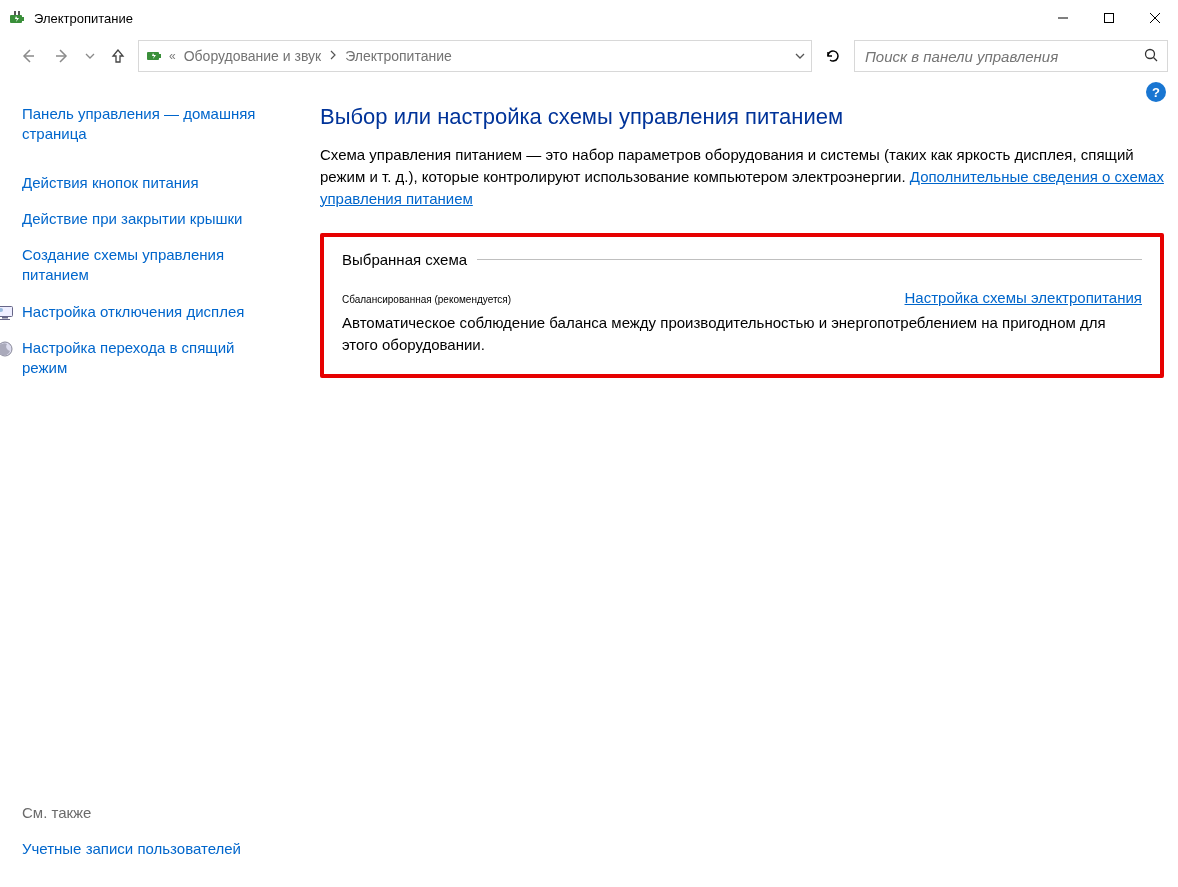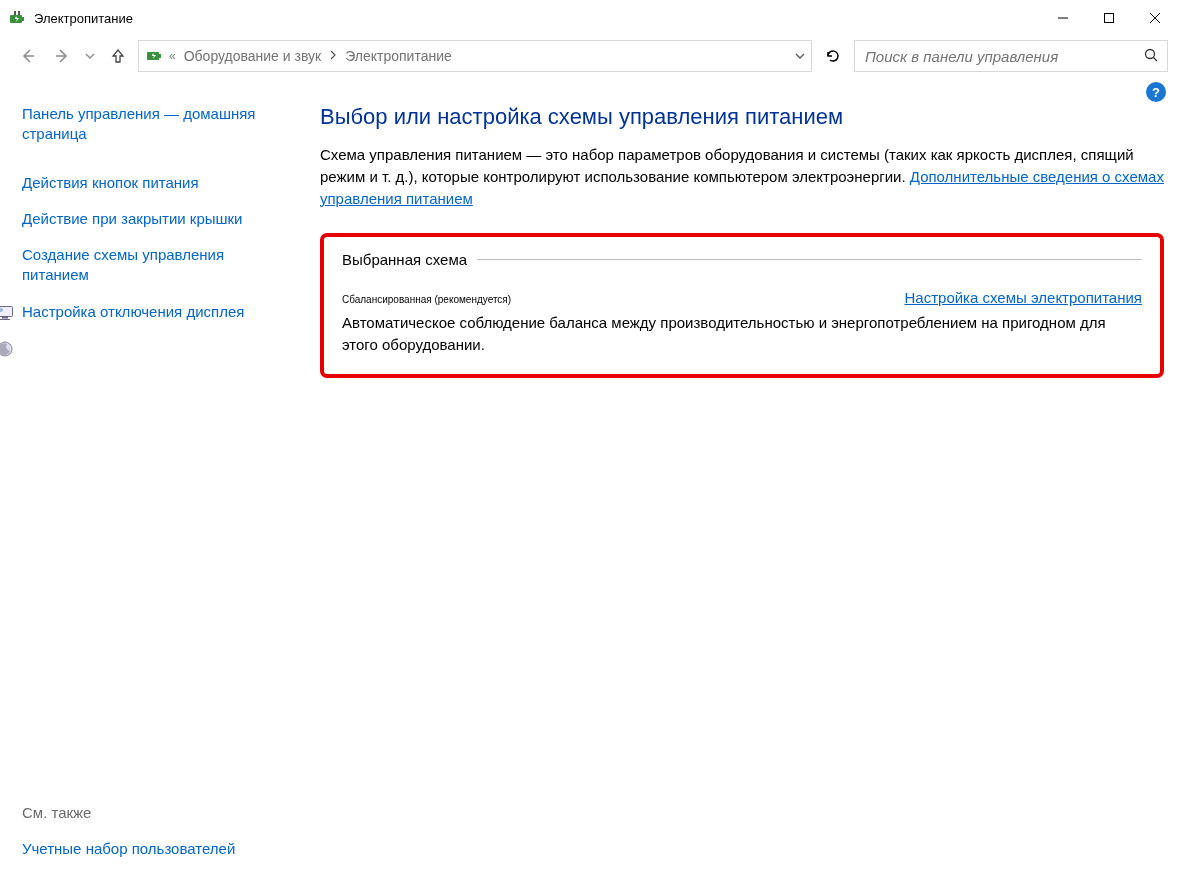--- a/index.html
+++ b/index.html
@@ -53,21 +53,21 @@
   .side-spacer{height:12px;}
 
   .see-also{margin-top:auto;}
   .see-also-hdr{color:var(--muted);font-size:15px;margin-bottom:10px;}
 
   
   h1.page-title{color:var(--accent);font-size:22px;font-weight:400;margin:0 0 14px 0;}
   .intro{font-size:15px;line-height:1.45;margin-bottom:24px;}
   .intro a{color:var(--link);text-decoration:underline;}
 
-  .plan-box{border:4px solid var(--highlight);border-radius:7px;padding:14px 18px 18px 18px;}
+  .plan-box{border:4px solid var(--highlight);border-radius:2px;padding:14px 18px 18px 18px;}
   .fieldset-label{display:flex;align-items:center;gap:10px;margin-bottom:14px;}
   .fieldset-label span{font-size:15px;white-space:nowrap;}
   .fieldset-label .rule{flex:1;height:1px;background:#bfbfbf;}
   .plan-row{display:flex;justify-content:space-between;align-items:baseline;}
   .plan-name{font-size:10px;margin-top:12px;}
   .plan-link{color:var(--link);text-decoration:underline;font-size:15px;}
   .plan-desc{font-size:15px;line-height:1.45;margin-top:6px;}
 
 </style>
 </head>
@@ -195,26 +195,27 @@
         <span>Настройка отключения дисплея</span>
       </div>
 
       <div class="side-link with-icon">
         <span class="side-ic">
           <svg width="18" height="18" viewBox="0 0 18 18">
               <circle cx="9" cy="9" r="7" fill="#dde" stroke="#889" stroke-width="1"></circle>
               <path d="M11 4 A6 6 0 1 0 14 11 A4.5 4.5 0 0 1 11 4 Z" fill="#aab"></path>
             </svg>
         </span>
+        <span>Настройка перехода в спящий режим</span>
       </div>
     </div>
 
     <div class="see-also">
       <div class="see-also-hdr">См. также</div>
-      <div class="side-link">Учетные набор пользователей</div>
+      <div class="side-link">Учетные записи пользователей</div>
     </div>
   </div>
 
   <div class="main">
     <div class="help-icon">?</div>
 
     <h1 class="page-title">Выбор или настройка схемы управления питанием</h1>
 
     <div class="intro">
       <span>Схема управления питанием — это набор параметров оборудования и системы (таких как яркость дисплея, спящий режим и т. д.), которые контролируют использование компьютером электроэнергии. </span><a href="#">Дополнительные сведения о схемах управления питанием</a>

